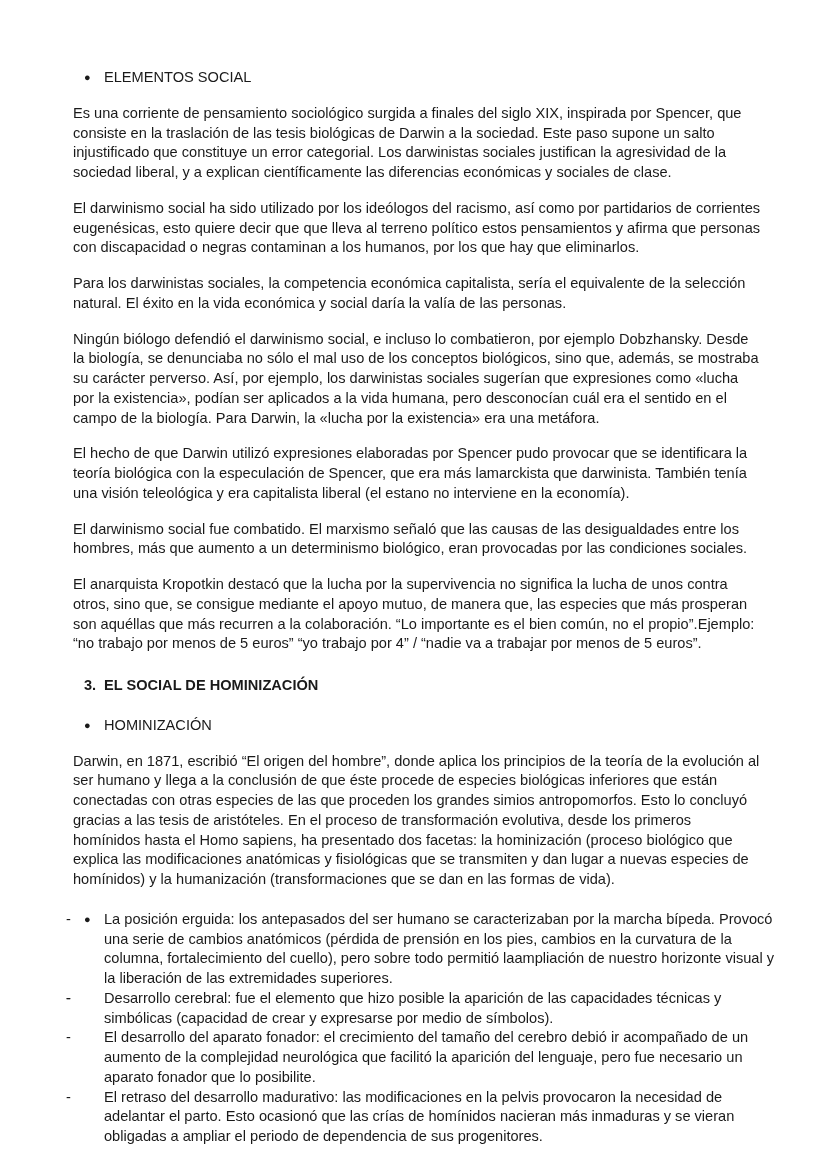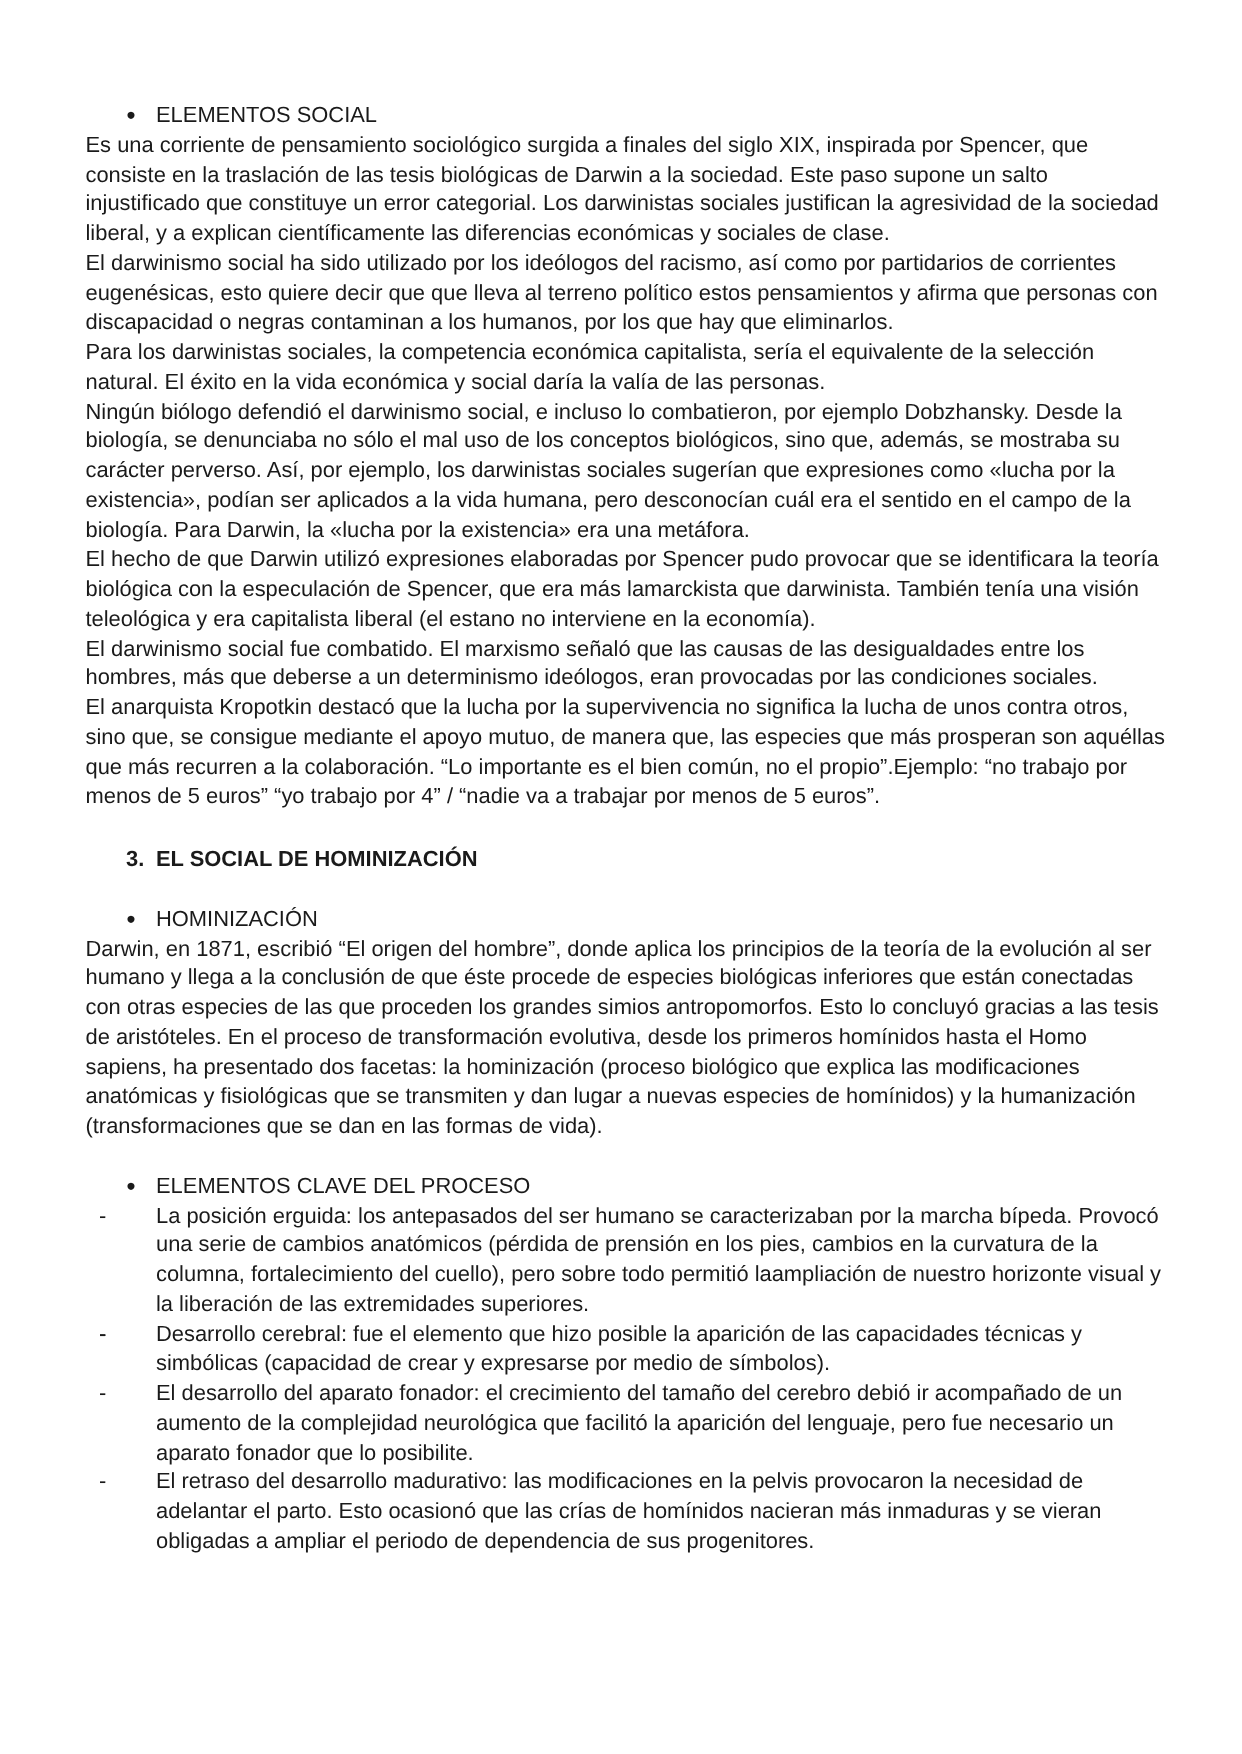--- a/index.html
+++ b/index.html
@@ -17,21 +17,21 @@
     }
     .page {
       position: absolute;
       left: 57px;
       top: 68px;
       width: 720px;
       font-size: 14.6px;
       line-height: 19.75px;
     }
     .p {
-      margin: 0;
+      margin: 16px;
     }
     .bullet-head {
       position: relative;
       padding-left: 47px;
       margin: 0;
     }
     .bullet-head .dot {
       position: absolute;
       left: 27px;
       top: 0;
@@ -71,37 +71,36 @@
   <div class="bullet-head">
     <span class="dot" style="font-size:11px;">●</span>
     <span>ELEMENTOS SOCIAL</span>
   </div>
 
   <p class="p">Es una corriente de pensamiento sociológico surgida a finales del siglo XIX, inspirada por Spencer, que consiste en la traslación de las tesis biológicas de Darwin a la sociedad. Este paso supone un salto injustificado que constituye un error categorial. Los darwinistas sociales justifican la agresividad de la sociedad liberal, y a explican científicamente las diferencias económicas y sociales de clase.</p>
   <p class="p">El darwinismo social ha sido utilizado por los ideólogos del racismo, así como por partidarios de corrientes eugenésicas, esto quiere decir que que lleva al terreno político estos pensamientos y afirma que personas con discapacidad o negras contaminan a los humanos, por los que hay que eliminarlos.</p>
   <p class="p">Para los darwinistas sociales, la competencia económica capitalista, sería el equivalente de la selección natural. El éxito en la vida económica y social daría la valía de las personas.</p>
   <p class="p">Ningún biólogo defendió el darwinismo social, e incluso lo combatieron, por ejemplo Dobzhansky. Desde la biología, se denunciaba no sólo el mal uso de los conceptos biológicos, sino que, además, se mostraba su carácter perverso. Así, por ejemplo, los darwinistas sociales sugerían que expresiones como «lucha por la existencia», podían ser aplicados a la vida humana, pero desconocían cuál era el sentido en el campo de la biología. Para Darwin, la «lucha por la existencia» era una metáfora.</p>
   <p class="p">El hecho de que Darwin utilizó expresiones elaboradas por Spencer pudo provocar que se identificara la teoría biológica con la especulación de Spencer, que era más lamarckista que darwinista. También tenía una visión teleológica y era capitalista liberal (el estano no interviene en la economía).</p>
-  <p class="p">El darwinismo social fue combatido. El marxismo señaló que las causas de las desigualdades entre los hombres, más que deberse a un determinismo ideólogos, eran provocadas por las condiciones sociales.</p>
+  <p class="p">El darwinismo social fue combatido. El marxismo señaló que las causas de las desigualdades entre los hombres, más que aumento a un determinismo biológico, eran provocadas por las condiciones sociales.</p>
   <p class="p">El anarquista Kropotkin destacó que la lucha por la supervivencia no significa la lucha de unos contra otros, sino que, se consigue mediante el apoyo mutuo, de manera que, las especies que más prosperan son aquéllas que más recurren a la colaboración. “Lo importante es el bien común, no el propio”.Ejemplo: “no trabajo por menos de 5 euros” “yo trabajo por 4” / “nadie va a trabajar por menos de 5 euros”.</p>
 
   <div class="section-title">
     <span class="num">3.</span>
     <span>EL SOCIAL DE HOMINIZACIÓN</span>
   </div>
 
   <div class="bullet-head">
     <span class="dot" style="font-size:11px;">●</span>
     <span>HOMINIZACIÓN</span>
   </div>
   <p class="p">Darwin, en 1871, escribió “El origen del hombre”, donde aplica los principios de la teoría de la evolución al ser humano y llega a la conclusión de que éste procede de especies biológicas inferiores que están conectadas con otras especies de las que proceden los grandes simios antropomorfos. Esto lo concluyó gracias a las tesis de aristóteles. En el proceso de transformación evolutiva, desde los primeros homínidos hasta el Homo sapiens, ha presentado dos facetas: la hominización (proceso biológico que explica las modificaciones anatómicas y fisiológicas que se transmiten y dan lugar a nuevas especies de homínidos) y la humanización (transformaciones que se dan en las formas de vida).</p>
 
   <div class="bullet-head gap-top">
     <span class="dot" style="font-size:11px;">●</span>
-    <span>ELEMENTOS CLAVE DEL PROCESO</span>
   </div>
 
   <ul class="dash">
     <li>
       <span class="dash-mark">-</span>
       <span>La posición erguida: los antepasados del ser humano se caracterizaban por la marcha bípeda. Provocó una serie de cambios anatómicos (pérdida de prensión en los pies, cambios en la curvatura de la columna, fortalecimiento del cuello), pero sobre todo permitió laampliación de nuestro horizonte visual y la liberación de las extremidades superiores.</span>
     </li>
     <li>
       <span class="dash-mark">-</span>
     </li>

